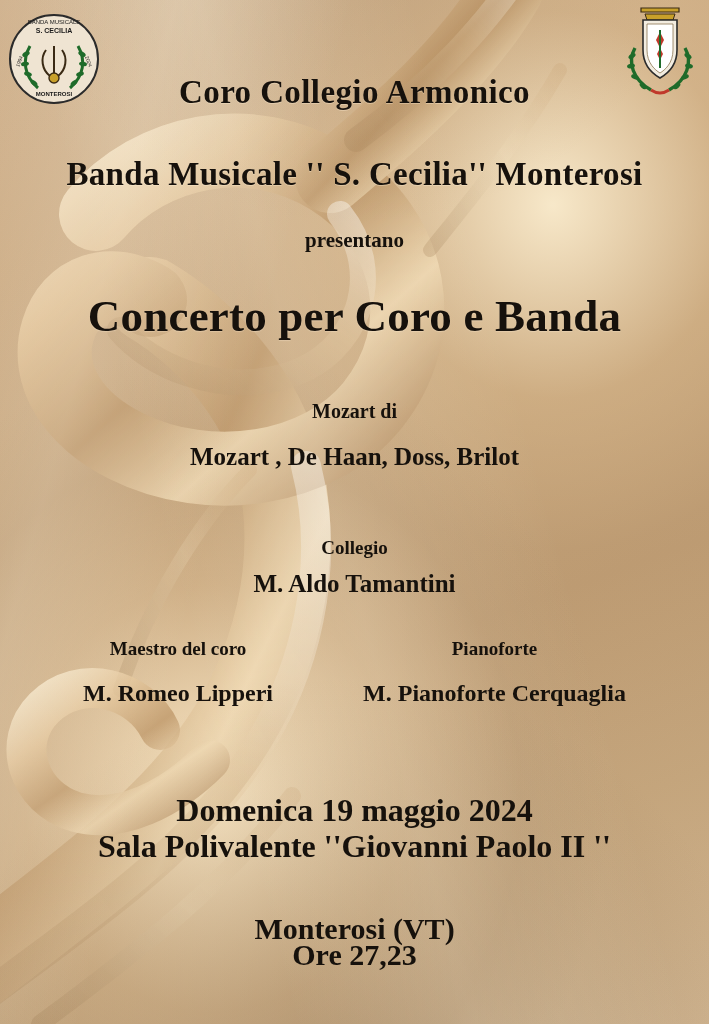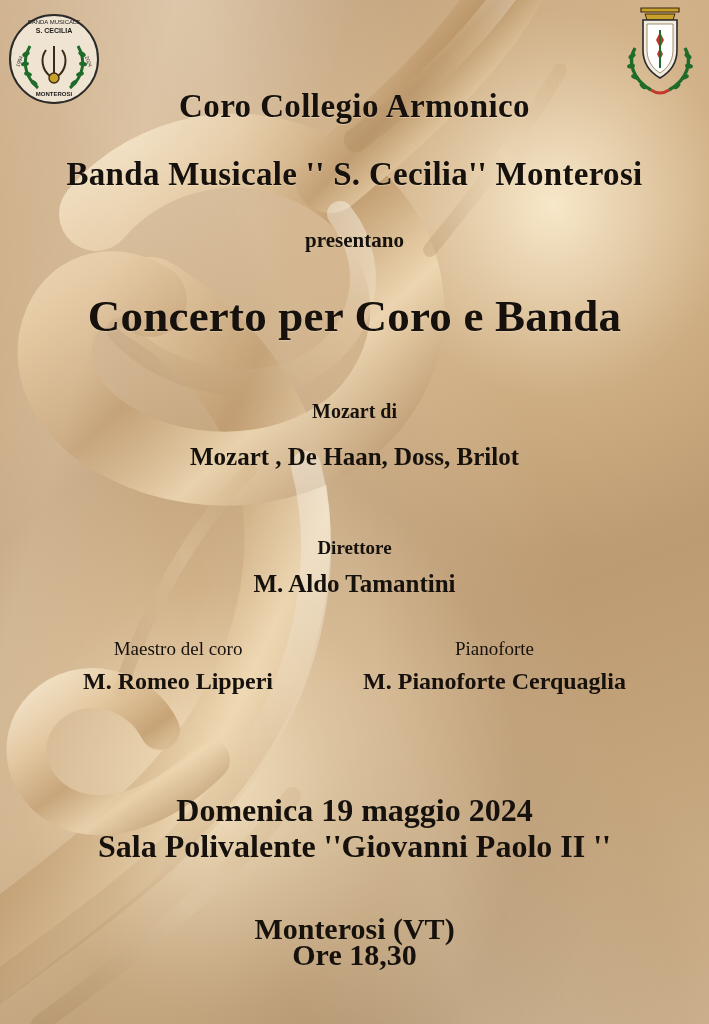--- a/index.html
+++ b/index.html
@@ -54,21 +54,21 @@
   .crest-right { right: 12px; top: 2px; width: 74px; height: 96px; }
 
   .text-block {
     position: absolute;
     left: 0;
     right: 0;
     text-align: center;
     color: #16110c;
   }
   .t-ensemble1 {
-    top: 88px;
+    top: 74px;
     font-size: 33px;
     font-weight: bold;
     letter-spacing: 0.4px;
     text-shadow: 0 1px 0 rgba(255,240,215,0.35);
   }
   .t-ensemble2 {
     top: 156px;
     font-size: 33px;
     font-weight: bold;
     letter-spacing: 0.3px;
@@ -115,22 +115,22 @@
     justify-content: center;
     gap: 90px;
     color: #16110c;
   }
   .credit-col {
     text-align: center;
     min-width: 190px;
   }
   .credit-role {
     font-size: 19px;
-    font-weight: normal;
-    margin-bottom: 8px;
+    font-weight: bold;
+    margin-bottom: 20px;
   }
   .credit-name {
     font-size: 24px;
     font-weight: bold;
   }
   .t-date {
     top: 772px;
     font-size: 32px;
     font-weight: bold;
     margin-top: 20px;
@@ -261,33 +261,33 @@
     </svg>
 
     <div class="text-block t-ensemble1">Coro Collegio Armonico</div>
     <div class="text-block t-ensemble2">Banda Musicale '' S. Cecilia'' Monterosi</div>
     <div class="text-block t-presentano">presentano</div>
     <div class="text-block t-title">Concerto per Coro e Banda</div>
 
     <div class="text-block t-musiche-label">Mozart di</div>
     <div class="text-block t-musiche-value">Mozart , De Haan, Doss, Brilot</div>
 
-    <div class="text-block t-direttore-label">Direttore</div>
+    <div class="text-block t-direttore-label">Collegio</div>
     <div class="text-block t-direttore-value">M. Aldo Tamantini</div>
 
     <div class="credits">
       <div class="credit-col">
         <div class="credit-role">Maestro del coro</div>
         <div class="credit-name">M. Romeo Lipperi</div>
       </div>
       <div class="credit-col">
         <div class="credit-role">Pianoforte</div>
         <div class="credit-name">M. Pianoforte Cerquaglia</div>
       </div>
     </div>
 
     <div class="text-block t-date">Domenica 19 maggio 2024</div>
     <div class="text-block t-venue">Sala Polivalente ''Giovanni Paolo  II ''</div>
     <div class="text-block t-city">Monterosi (VT)</div>
-    <div class="text-block t-time">Ore 18,30</div>
+    <div class="text-block t-time">Ore 27,23</div>
 
   </div>
 </div>
 
 </body></html>

